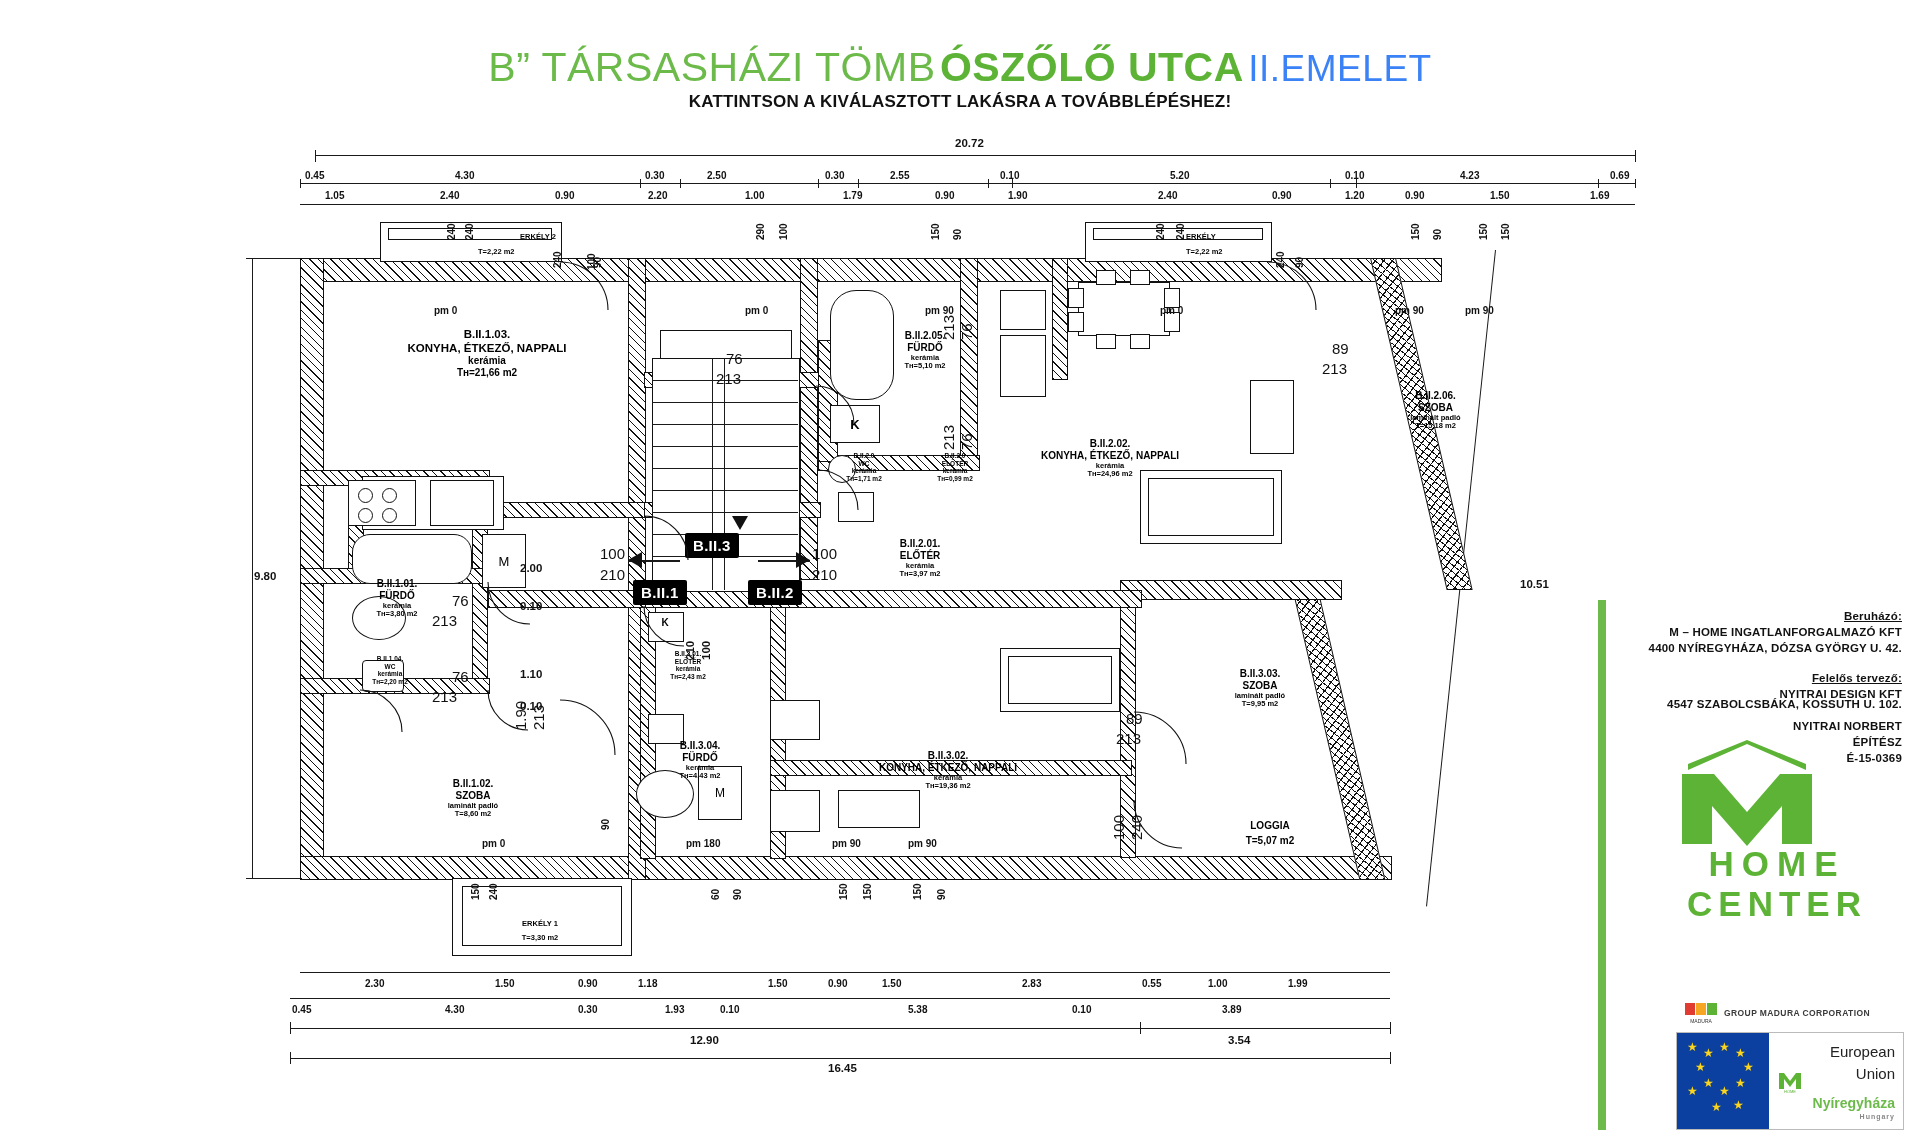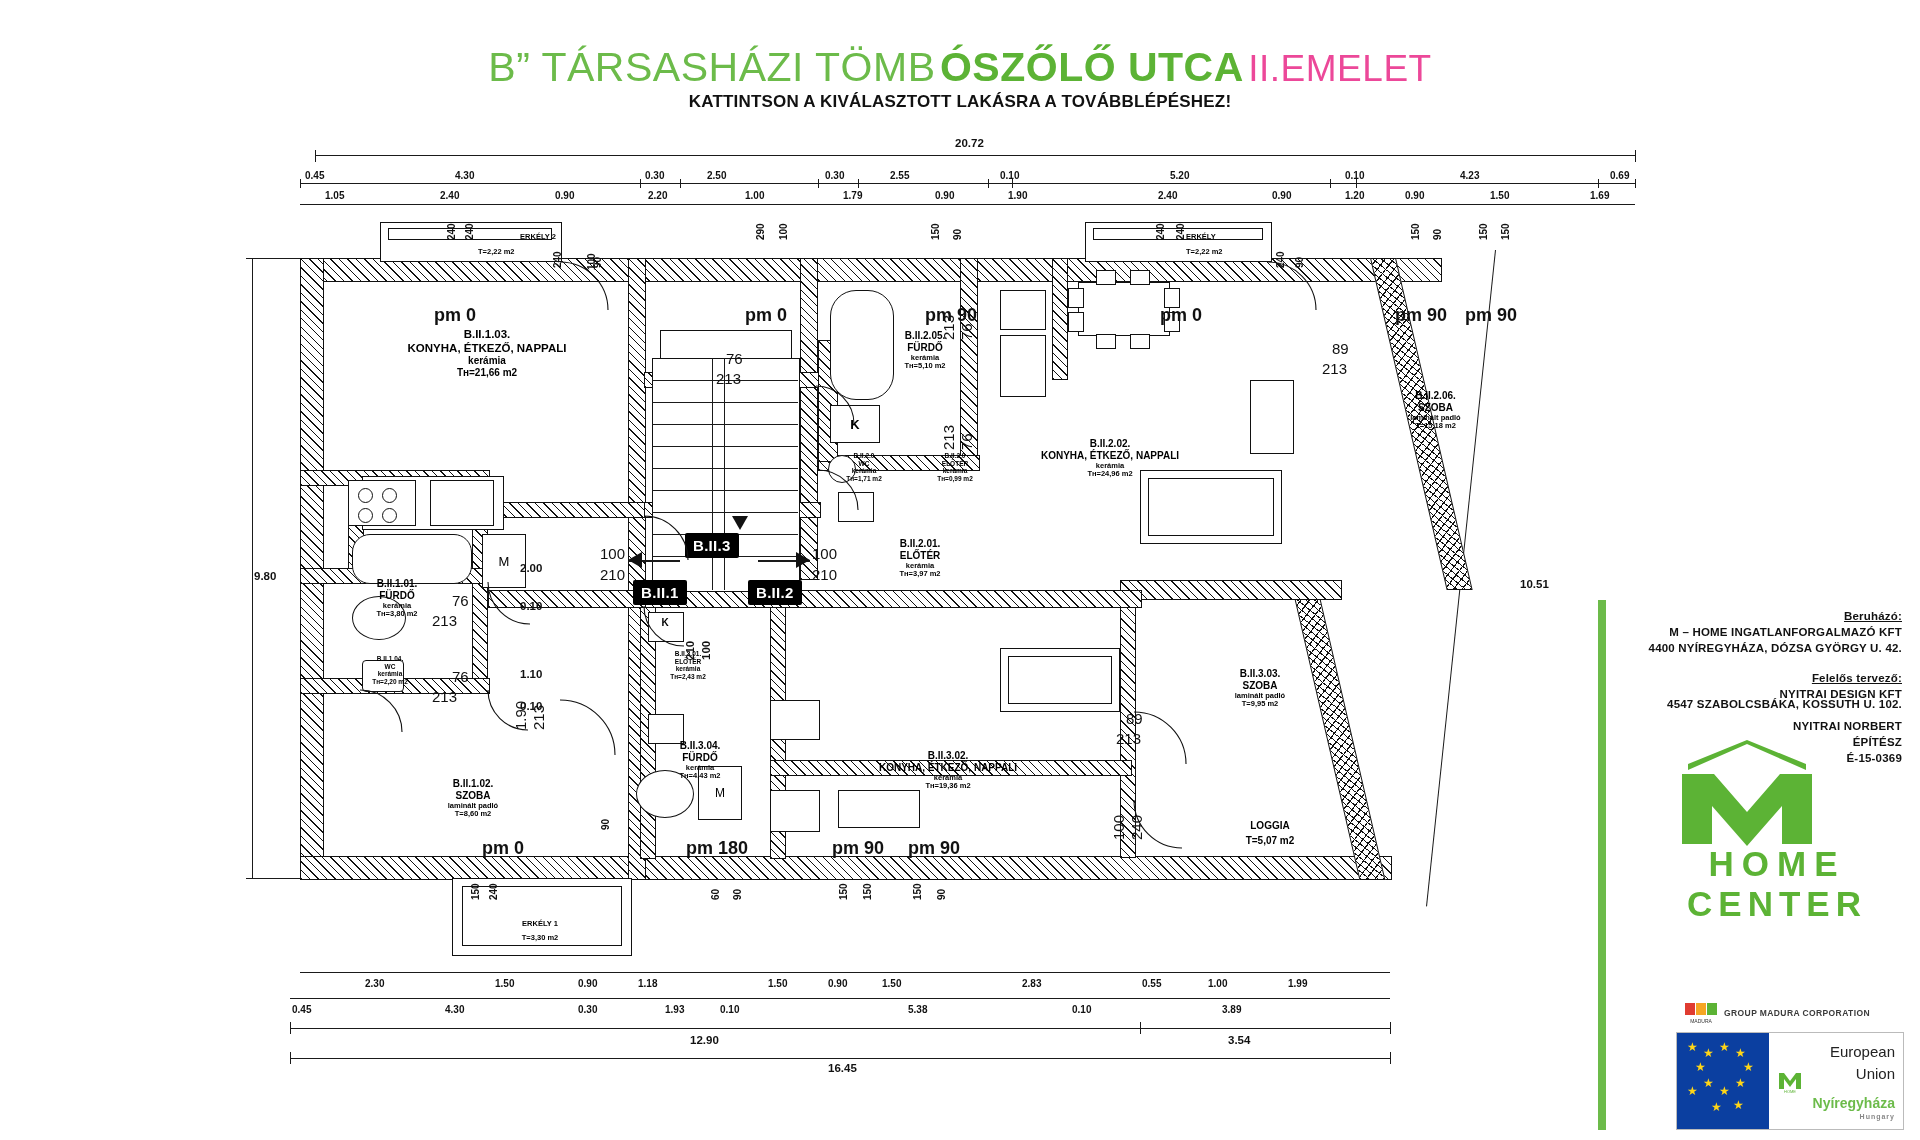--- a/index.html
+++ b/index.html
@@ -3,21 +3,21 @@
 <meta charset="utf-8">
 <style>
   html,body{margin:0;padding:0;background:#ffffff;}
   body{width:1920px;height:1140px;overflow:hidden;font-family:"Liberation Sans",sans-serif;}
   #stage{position:relative;width:1920px;height:1140px;background:#fff;}
 
   
   .title-row{position:absolute;top:44px;left:0;width:1920px;text-align:center;white-space:nowrap;}
   .t-light{font-size:41px;color:#6cbb4a;font-weight:400;letter-spacing:.5px;}
   .t-bold{font-size:41px;color:#5cb335;font-weight:700;letter-spacing:.5px;}
-  .t-grey{font-size:37px;color:#ec4899;font-weight:400;letter-spacing:.5px;}
+  .t-grey{font-size:37px;color:#3b82f6;font-weight:400;letter-spacing:.5px;}
   .subtitle{position:absolute;top:92px;left:0;width:1920px;text-align:center;
             font-size:17px;font-weight:700;color:#111;letter-spacing:.2px;}
 
   
   .ln{position:absolute;background:#1a1a1a;}
   .hl{height:1px;}
   .vl{width:1px;}
   .hl2{height:2px;}
 
   
@@ -48,21 +48,21 @@
 
   
   .dnum{position:absolute;font-size:15px;color:#111;font-family:"Liberation Sans",sans-serif;}
   .dnumv{position:absolute;font-size:15px;color:#111;transform-origin:0 0;transform:rotate(-90deg);}
 
   
   .aptag{position:absolute;background:#000;color:#fff;font-weight:700;font-size:15px;
          padding:4px 8px;border-radius:2px;letter-spacing:.3px;cursor:pointer;}
 
   
-  .pm{position:absolute;font-size:18px;font-weight:700;color:#111;white-space:nowrap;}
+  .pm{position:absolute;font-size:10px;font-weight:700;color:#111;white-space:nowrap;}
 
   
   .greenbar{position:absolute;background:#6cbb4a;}
   .infotxt{position:absolute;right:18px;text-align:right;font-size:11.5px;font-weight:700;
            color:#111;line-height:1.42;white-space:nowrap;letter-spacing:.2px;}
   .infohdr{text-decoration:underline;}
 
   
   .logo-wrap{position:absolute;left:1652px;top:740px;width:250px;height:150px;}
   .logo-text{position:absolute;left:0;width:250px;text-align:center;color:#5cb335;font-weight:700;}

